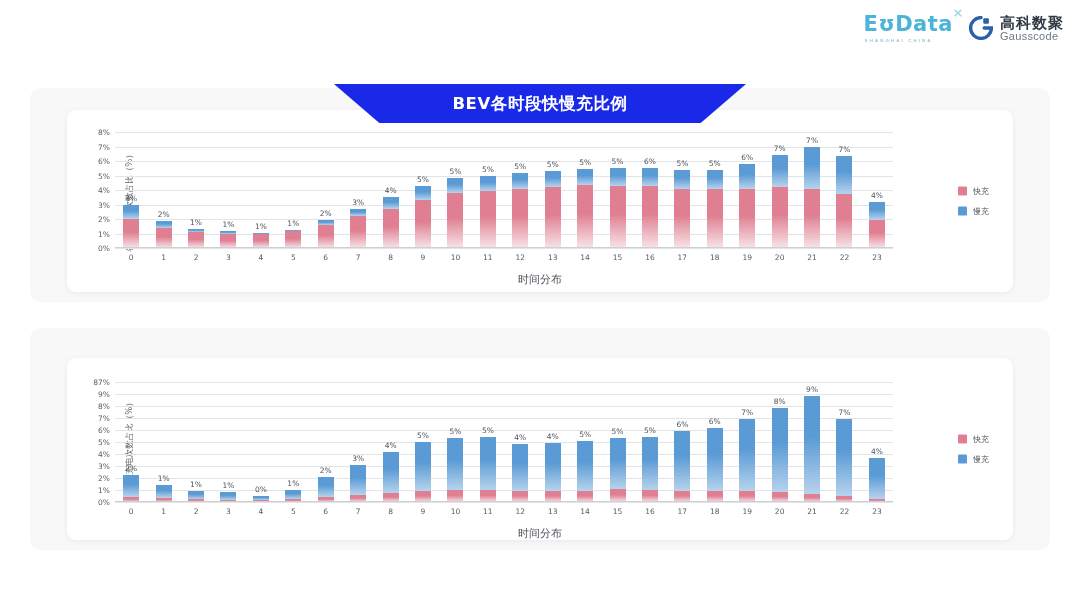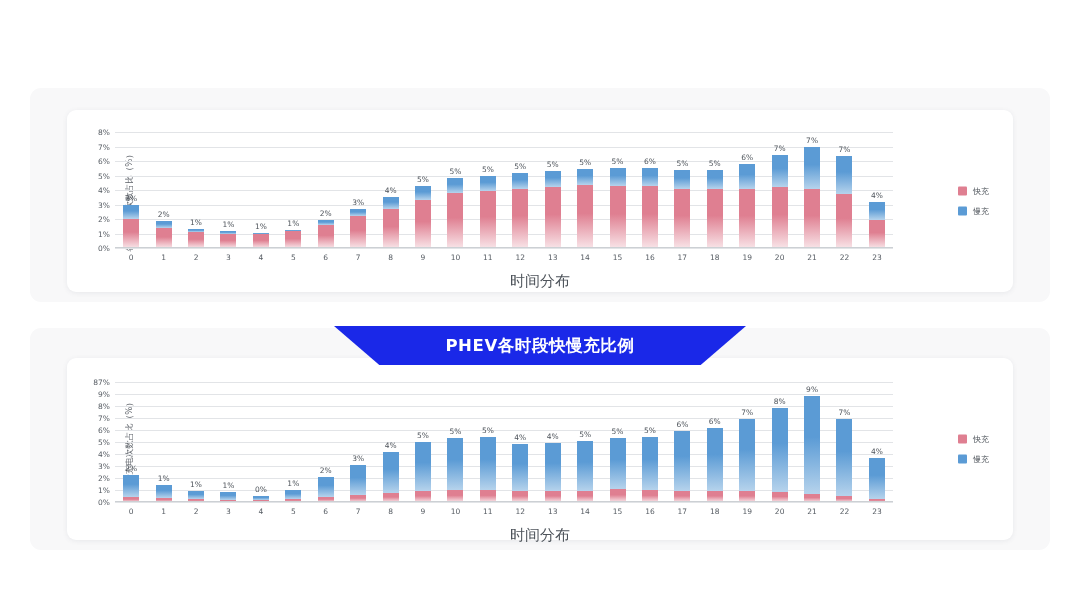--- a/index.html
+++ b/index.html
@@ -128,21 +128,21 @@
     position:absolute; top: calc(100% + 5px); left:50%;
     transform: translateX(-50%);
     font-size: 7.5px; color:#555b62;
     font-family:"DejaVu Sans", sans-serif;
   }
   .axis-line {
     position:absolute; left:0; right:0; bottom:0; height:1px; background:#ccd0d4;
   }
   .xlabel {
     position:absolute; left:0; right:0; text-align:center;
-    font-size: 15px; color:#4e545b;
+    font-size: 11px; color:#4e545b;
     font-family:"DejaVu Sans", sans-serif;
   }
   .xlabel-1 { top: 162px; }
   .xlabel-2 { top: 168px; }
 
   .legend {
     position:absolute; right: 24px; top: 50%;
     transform: translateY(-50%);
     display:flex; flex-direction:column; gap:9px;
   }
@@ -151,20 +151,41 @@
   .legend-tx {
     font-size: 8px; color:#4e545b;
     font-family:"DejaVu Sans", sans-serif;
   }
 </style>
 </head>
 <body>
 
 <div class="page">
 
+  <div class="brand-bar">
+    <div class="evdata-logo">
+      <div class="evdata-word">
+        <span class="ev">EʊData</span>
+        <span class="evdata-x">×</span>
+      </div>
+      <div class="evdata-sub">SHANGHAI CHINA</div>
+    </div>
+    <div class="gauss-logo">
+      <div class="gauss-mark">
+        <svg width="24" height="24" viewBox="0 0 24 24">
+          <path d="M12 1.6A10.4 10.4 0 1 0 22.4 12h-7.2" fill="none" stroke="#2b5fa8" stroke-width="3.4" stroke-linecap="round"></path>
+          <rect x="14.3" y="2.2" width="5.6" height="5.6" rx="1.2" fill="#2b5fa8"></rect>
+        </svg>
+      </div>
+      <div class="gauss-text">
+        <span class="gauss-cn">高科数聚</span>
+        <span class="gauss-en">Gausscode</span>
+      </div>
+    </div>
+  </div>
 
   <div class="panel panel-1">
     <div class="card card-1">
       <div class="chart-wrap">
         <div class="ylabel">各时段充电次数占比（%）</div>
         <div class="plot plot-1" id="plot-0">
           <div class="grid">
               <div class="gl" style="top: 100%;"></div>
               <div class="ytick" style="top: 100%;">0%</div>
               <div class="gl" style="top: 87.5%;"></div>
@@ -386,20 +407,23 @@
               <span class="legend-sw" style="background: rgb(223, 127, 145);"></span>
               <span class="legend-tx">快充</span>
             </div>
             <div class="legend-item">
               <span class="legend-sw" style="background: rgb(91, 155, 213);"></span>
               <span class="legend-tx">慢充</span>
             </div>
           </div>
       </div>
     </div>
+  </div>
+  <div class="banner banner-1">
+    <span class="banner-text">BEV各时段快慢充比例</span>
   </div>
 
   <div class="panel panel-2">
     <div class="card card-2">
       <div class="chart-wrap">
         <div class="ylabel">各时段充电次数占比（%）</div>
         <div class="plot plot-2" id="plot-1">
           <div class="grid">
               <div class="gl" style="top: 100%;"></div>
               <div class="ytick" style="top: 100%;">0%</div>
@@ -627,17 +651,14 @@
               <span class="legend-tx">快充</span>
             </div>
             <div class="legend-item">
               <span class="legend-sw" style="background: rgb(91, 155, 213);"></span>
               <span class="legend-tx">慢充</span>
             </div>
           </div>
       </div>
     </div>
   </div>
-  <div class="banner banner-2">
-    <span class="banner-text">PHEV各时段快慢充比例</span>
-  </div>
 
 </div>
 
 </body></html>

